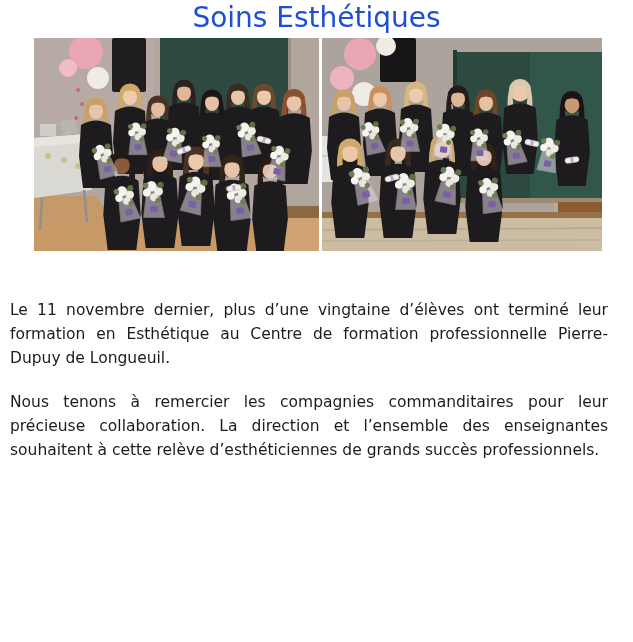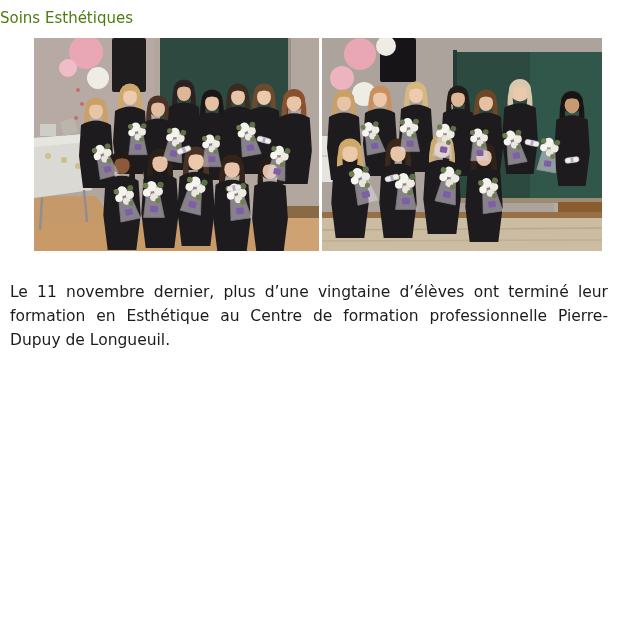--- a/index.html
+++ b/index.html
@@ -3,41 +3,41 @@
 <meta charset="utf-8">
 <style>
   html,body{margin:0;padding:0;}
   body{
     width:633px;height:642px;overflow:hidden;background:#ffffff;
     font-family:"DejaVu Sans","Liberation Sans",sans-serif;
     color:#1c1c1c;
   }
   .page{width:633px;height:642px;position:relative;}
   h1.title{
-    margin:3px 0 0;text-align:left;
-    font-size:15px;line-height:30px;font-weight:400;color:#4d7c0f;
+    margin:3px 0 0;text-align:center;
+    font-size:28px;line-height:30px;font-weight:400;color:#1d4ed8;
     letter-spacing:0;
   }
   .photo-row{
     display:flex;gap:3px;padding-left:34px;margin-top:5px;
   }
   figure.photo{margin:0;padding:0;overflow:hidden;background:#b1a79f;}
   figure.photo.left{width:285px;height:213px;}
   figure.photo.right{width:280px;height:213px;}
   figure.photo svg{display:block;}
   h2.cohort{
     margin:36px 0 0;text-align:center;
     font-size:20px;line-height:25px;font-weight:400;color:#15151d;
   }
   p.body-par{
     margin:20px 25px 0 10px;
     font-size:15.5px;line-height:24px;
     text-align:justify;color:#1c1c1c;
   }
-  p.body-par.first{margin-top:29px;}
+  p.body-par.first{margin-top:47px;}
 </style>
 </head>
 <body>
 
 <main class="page">
 
   <h1 class="title">Soins Esthétiques</h1>
 
   <div class="photo-row">
 
@@ -204,14 +204,15 @@
           <use href="#scr" transform="translate(70,140) rotate(-15)"></use>
           <use href="#scr" transform="translate(210,105) rotate(12)"></use>
           <use href="#scr" transform="translate(250,122) rotate(-8)"></use>
         </g>
       </svg>
     </figure>
   </div>
 
 
   <p class="body-par first">Le 11 novembre dernier, plus d’une vingtaine d’élèves ont terminé leur formation en Esthétique au Centre de formation professionnelle Pierre-Dupuy de Longueuil.</p>
+  <p class="body-par">Nous tenons à remercier les compagnies commanditaires pour leur précieuse collaboration. La direction et l’ensemble des enseignantes souhaitent à cette relève d’esthéticiennes de grands succès professionnels.</p>
 
 </main>
 
 </body></html>

